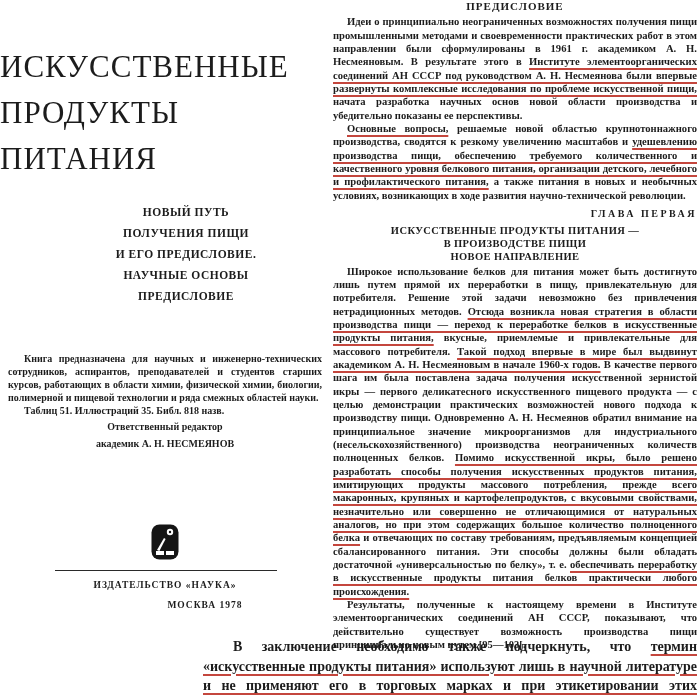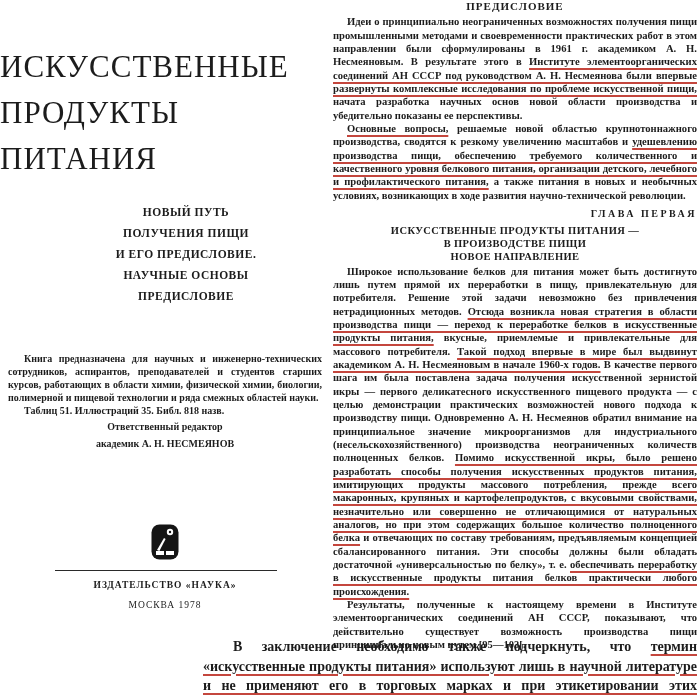--- a/index.html
+++ b/index.html
@@ -20,21 +20,21 @@
     font-size:10px;line-height:13px;font-weight:bold;text-align:justify;margin-top:32px;}
   .annotation .para{text-indent:16px;}
   .annotation .stats{text-indent:16px;text-align:left;}
   .editor{position:absolute;top:418px;left:0;width:100%;text-align:center;
     font-size:10px;line-height:17px;font-weight:bold;}
   .logo-wrap{position:absolute;top:524px;left:0;width:100%;text-align:center;}
   .rule{position:absolute;top:570px;left:55px;width:222px;border-top:1.5px solid #2a2a2a;}
   .publisher{position:absolute;top:580px;left:0;width:100%;text-align:center;
     font-size:9.5px;font-weight:bold;letter-spacing:1px;}
   .city-year{position:absolute;top:600px;left:0;width:100%;text-align:center;
-    font-size:9.5px;font-weight:normal;letter-spacing:1px;}
+    font-size:9.5px;font-weight:bold;letter-spacing:1px;padding-left:40px;}
   
   .right-page{position:absolute;left:333px;top:0;width:364px;
     font-size:10.6px;line-height:13.35px;font-weight:bold;text-align:justify;}
   .preface-title{text-align:center;font-size:11px;letter-spacing:1px;margin:0 0 2px 0;}
   .right-page p{margin:0;text-indent:14px;}
   .chapter-label{text-align:right;font-size:10px;letter-spacing:2.5px;margin-top:5px;}
   .chapter-title{text-align:center;font-size:10.5px;line-height:13px;margin:3px 0 2px 0;
     letter-spacing:.4px;}
   
   .conclusion{position:absolute;left:203px;top:637px;width:494px;

